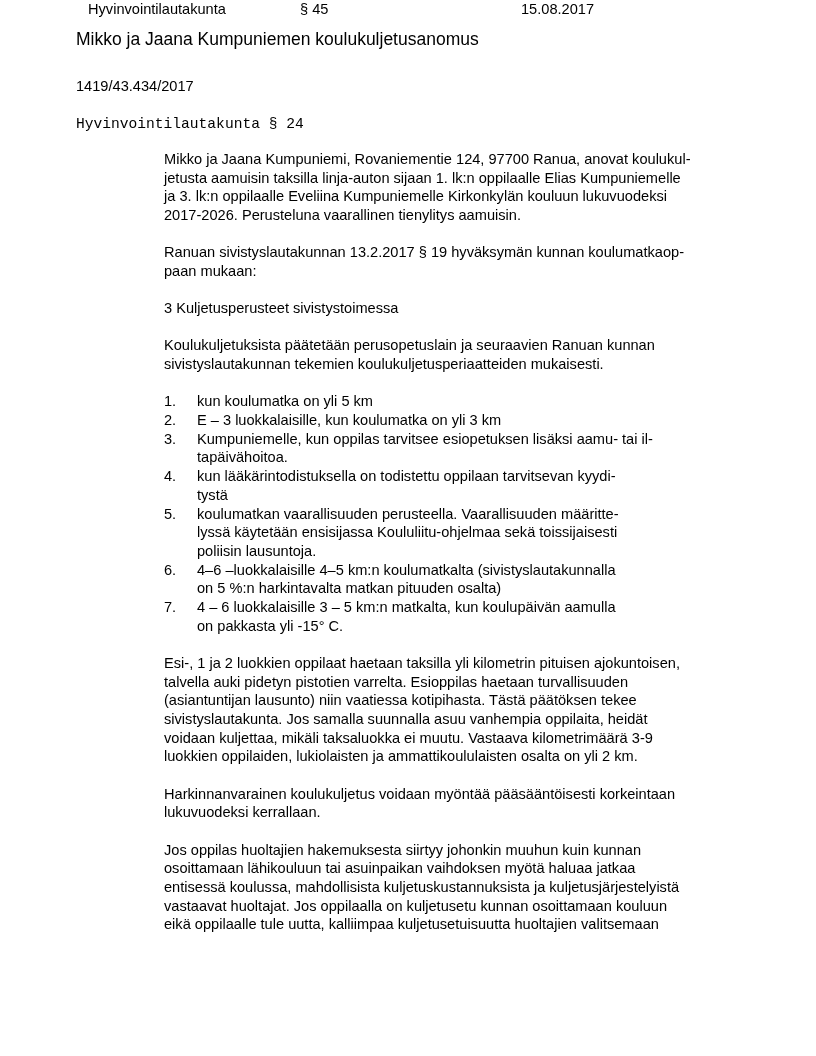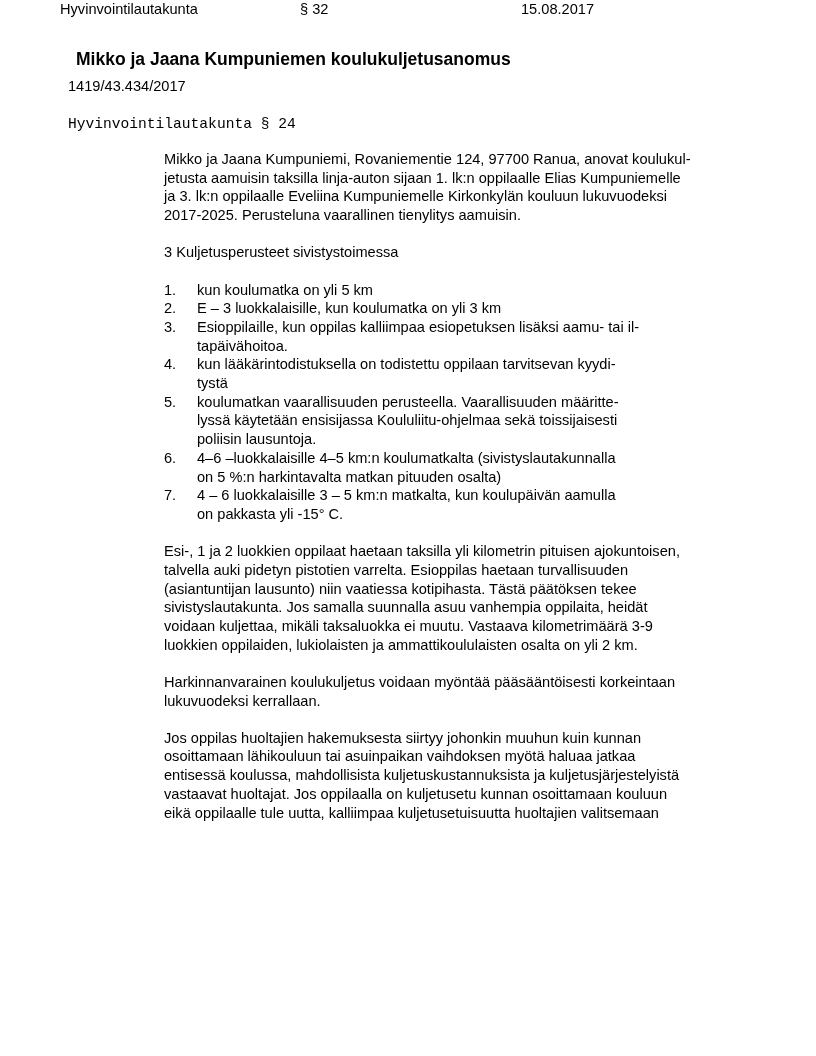--- a/index.html
+++ b/index.html
@@ -1,63 +1,67 @@
 <!DOCTYPE html>
 <html><head>
 <meta charset="utf-8">
 <style>
   html, body { margin: 0; padding: 0; background: #ffffff; }
   body {
     width: 816px; height: 1056px; overflow: hidden; position: relative;
     font-family: "Liberation Sans", sans-serif; color: #000; font-size: 14.6px;
   }
   .hdr { position: absolute; top: -1px; height: 20px; line-height: 20px; }
-  #hdr-body { left: 60px; }
+  #hdr-body { left: 88px; }
   #hdr-para { left: 300px; }
   #hdr-date { left: 521px; }
   .title {
-    position: absolute; left: 76px; top: 48px; margin: 0;
-    font-size: 17.5px; font-weight: bold; line-height: 22px;
+    position: absolute; left: 76px; top: 28px; margin: 0;
+    font-size: 17.5px; font-weight: normal; line-height: 22px;
   }
-  .meta { position: absolute; left: 68px; line-height: 20px; text-align: center; }
+  .meta { position: absolute; left: 76px; line-height: 20px; text-align: center; }
   #diary { top: 76px; }
   #section-ref { top: 114px; font-family: Liberation Mono, monospace; }
   .body {
     position: absolute; left: 164px; top: 150px; width: 600px;
     line-height: 18.7px;
   }
   .body p { margin: 0 0 18.5px 0; white-space: pre-line; }
   .underline { }
   ol.crit { list-style: none; margin: 0 0 18.5px 0; padding: 0; }
   ol.crit li { display: flex; white-space: pre-line; }
   ol.crit .num { width: 33px; flex: 0 0 33px; }
   ol.crit .txt { flex: 1; }
 </style>
 </head>
 <body>
 
 <div class="hdr" id="hdr-body">Hyvinvointilautakunta</div>
-<div class="hdr" id="hdr-para">§ 32</div>
+<div class="hdr" id="hdr-para">§ 45</div>
 <div class="hdr" id="hdr-date">15.08.2017</div>
 
 <h1 class="title">Mikko ja Jaana Kumpuniemen koulukuljetusanomus</h1>
 <div class="meta" id="diary">1419/43.434/2017</div>
 <div class="meta" id="section-ref">Hyvinvointilautakunta § 24</div>
 
 <div class="body">
   <p>Mikko ja Jaana Kumpuniemi, Rovaniementie 124, 97700 Ranua, anovat koulukul-
 jetusta aamuisin taksilla linja-auton sijaan 1. lk:n oppilaalle Elias Kumpuniemelle
 ja 3. lk:n oppilaalle Eveliina Kumpuniemelle Kirkonkylän kouluun lukuvuodeksi
-2017-2025. Perusteluna vaarallinen tienylitys aamuisin.</p>
+2017-2026. Perusteluna vaarallinen tienylitys aamuisin.</p>
+  <p>Ranuan sivistyslautakunnan 13.2.2017 § 19 hyväksymän kunnan koulumatkaop-
+paan mukaan:</p>
   <p class="underline">3 Kuljetusperusteet sivistystoimessa</p>
+  <p>Koulukuljetuksista päätetään perusopetuslain ja seuraavien Ranuan kunnan
+sivistyslautakunnan tekemien koulukuljetusperiaatteiden mukaisesti.</p>
 
   <ol class="crit">
     <li><span class="num">1.</span><span class="txt">kun koulumatka on yli 5 km</span></li>
     <li><span class="num">2.</span><span class="txt">E – 3 luokkalaisille, kun koulumatka on yli 3 km</span></li>
-    <li><span class="num">3.</span><span class="txt">Esioppilaille, kun oppilas kalliimpaa esiopetuksen lisäksi aamu- tai il-
+    <li><span class="num">3.</span><span class="txt">Kumpuniemelle, kun oppilas tarvitsee esiopetuksen lisäksi aamu- tai il-
 tapäivähoitoa.</span></li>
     <li><span class="num">4.</span><span class="txt">kun lääkärintodistuksella on todistettu oppilaan tarvitsevan kyydi-
 tystä</span></li>
     <li><span class="num">5.</span><span class="txt">koulumatkan vaarallisuuden  perusteella. Vaarallisuuden määritte-
 lyssä käytetään ensisijassa Koululiitu-ohjelmaa sekä toissijaisesti
 poliisin lausuntoja.</span></li>
     <li><span class="num">6.</span><span class="txt">4–6 –luokkalaisille 4–5 km:n koulumatkalta (sivistyslautakunnalla
 on 5 %:n harkintavalta matkan pituuden osalta)</span></li>
     <li><span class="num">7.</span><span class="txt">4 – 6 luokkalaisille 3 – 5 km:n matkalta, kun koulupäivän aamulla
 on pakkasta yli -15° C.</span></li>

